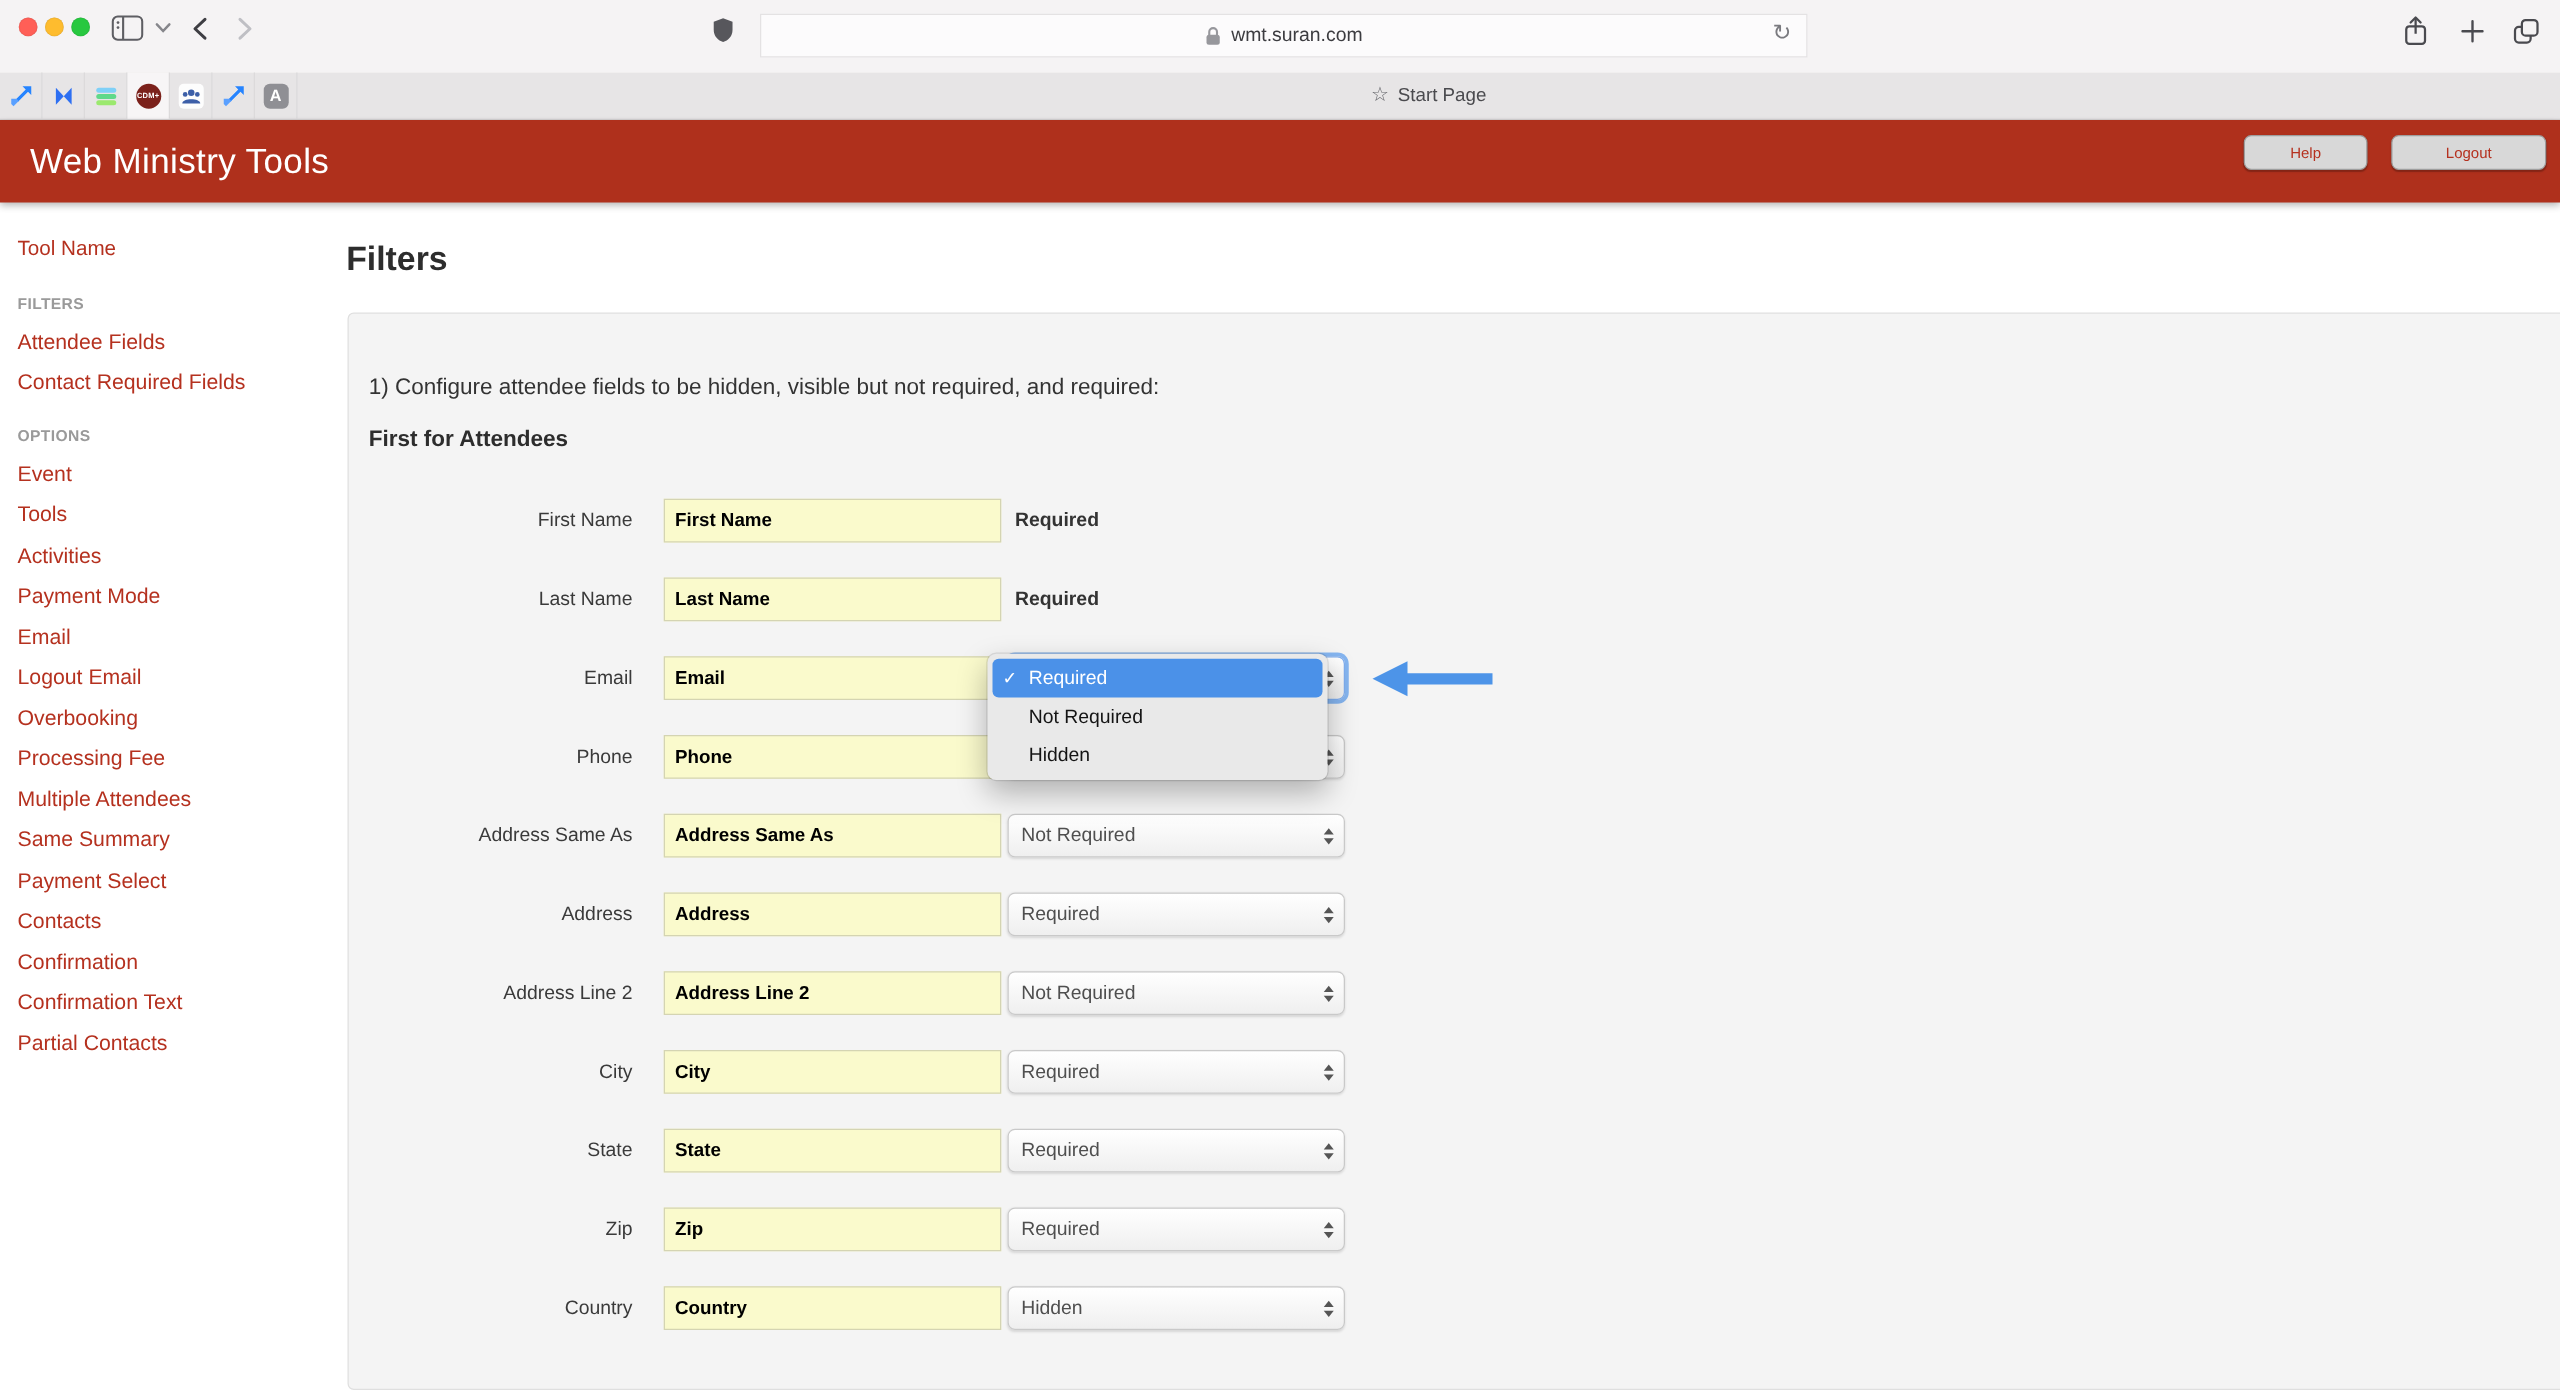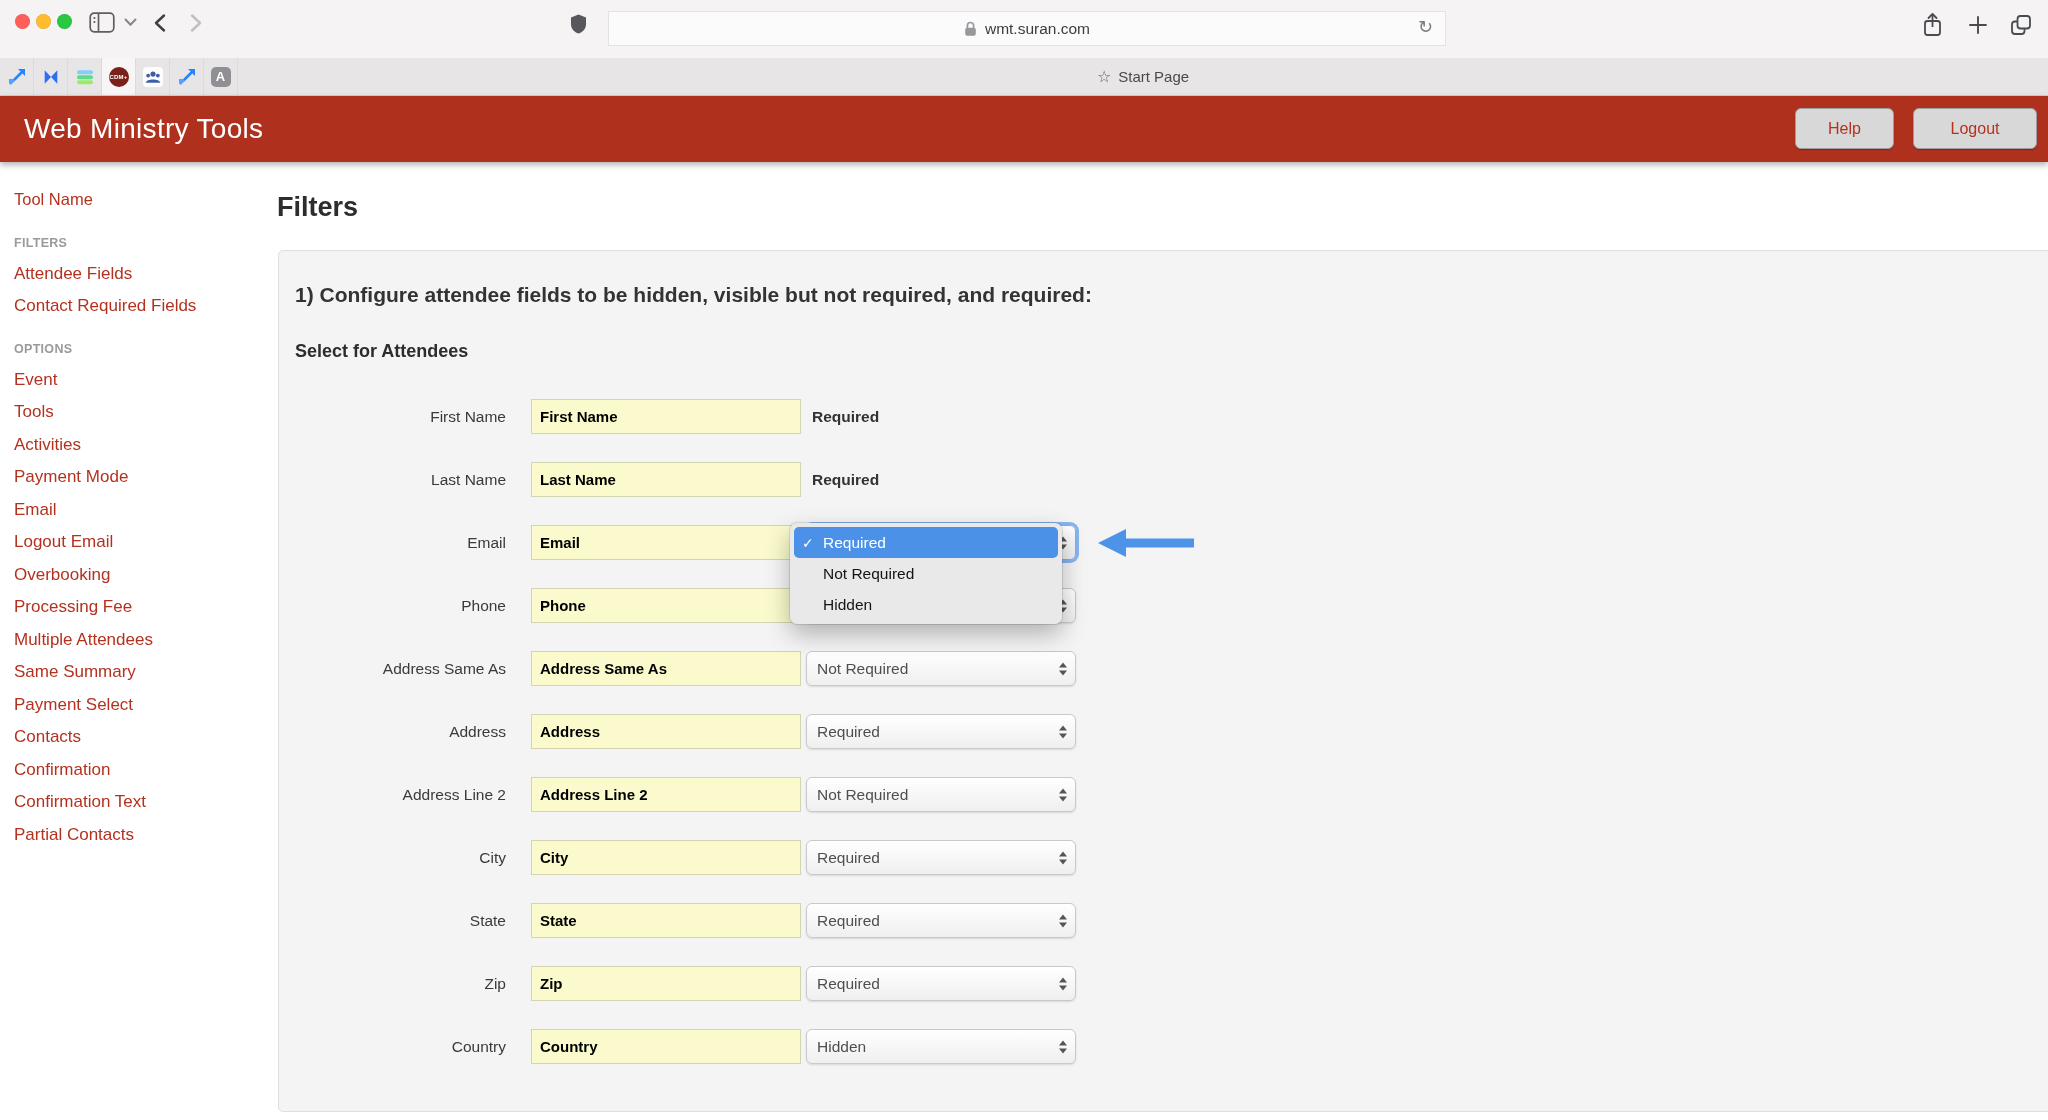--- a/index.html
+++ b/index.html
@@ -31,38 +31,38 @@
   .people-wrap { width:20px; height:20px; border-radius:4px; background:#FDFDFD; display:flex; align-items:center; justify-content:center; }
   .tab-title { position:absolute; left:238px; right:0; top:0; height:100%; display:flex;
                align-items:center; justify-content:center; gap:7px; color:#4A4A4E; font-size:15px; }
   .star { font-size:16px; color:#68686D; line-height:1; }
 
   
   .site-header { position:absolute; top:96px; left:0; width:2048px; height:66px; background:#AF301C;
                  box-shadow:0 3px 6px rgba(0,0,0,.30); z-index:5; }
   .site-title { position:absolute; left:24px; top:50%; transform:translateY(-50%); color:#fff;
                 font-size:28px; letter-spacing:.3px; }
-  .hdr-btn { position:absolute; top:12px; height:41px; background:#D8D8D8; border:1px solid #9E9E9E;
-             border-radius:6px; color:#B5311F; font-size:16px; font-family:inherit;
+  .hdr-btn { position:absolute; top:12px; height:28px; background:#D8D8D8; border:1px solid #9E9E9E;
+             border-radius:6px; color:#B5311F; font-size:12px; font-family:inherit;
              box-shadow:0 1px 1px rgba(0,0,0,.25); cursor:pointer; }
   .btn-help { left:1795px; width:99px; }
   .btn-logout { left:1913px; width:124px; }
 
   
   .sidebar { position:absolute; left:0; top:162px; width:260px; }
   .tool-name { margin:28px 0 0 14px; font-size:16.5px; color:#B5311F; cursor:pointer; }
   .side-heading { margin:27px 0 0 14px; font-size:12.5px; font-weight:bold; color:#9A9A9A; letter-spacing:.3px; }
   .side-item { margin:14.5px 0 0 14px; font-size:17px; line-height:18px; color:#B5311F; cursor:pointer; }
   .side-section .side-item:first-of-type { margin-top:19px; }
 
   
   .page-title { position:absolute; left:277px; top:192px; font-size:27px; font-weight:bold; color:#2D2D2D; }
   .panel { position:absolute; left:278px; top:250px; width:1790px; height:862px; background:#F4F4F4;
            border:1px solid #DFDFDF; border-radius:5px; }
-  .instruction { position:absolute; left:16px; top:32px; font-size:21px; color:#333;font-weight:bold; }
+  .instruction { position:absolute; left:16px; top:48px; font-size:18px; color:#333; }
   .section-title { position:absolute; left:16px; top:90px; font-size:18px; font-weight:bold; color:#2D2D2D; }
   .form-rows { position:absolute; left:0; top:148px; }
   .form-row { display:flex; align-items:center; height:35px; margin-bottom:28px; }
   .row-label { width:227px; text-align:right; font-size:15.5px; color:#3A3A3A; }
   .text-input { margin-left:25px; width:270px; height:35px; background:#FAFACC; border:1px solid #D4D4B2;
                 font-weight:bold; font-size:15px; color:#000; padding:0 8px; font-family:inherit; outline:none; }
   .status-text { margin-left:11px; font-weight:bold; font-size:15.5px; color:#333; }
   .select { position:relative; margin-left:5px; width:270px; height:35px; border:1px solid #C9C9C9;
             border-radius:6px; background:linear-gradient(#FFFFFF,#EFEFEF);
             box-shadow:0 1px 2px rgba(0,0,0,.12); display:flex; align-items:center;
@@ -236,21 +236,21 @@
         <div class="side-item">Confirmation Text</div>
         <div class="side-item">Partial Contacts</div>
       </div>
     </div>
 </div>
 
 <div class="page-title">Filters</div>
 
 <div class="panel">
   <div class="instruction">1) Configure attendee fields to be hidden, visible but not required, and required:</div>
-  <div class="section-title">Select for Attendees</div>
+  <div class="section-title">First for Attendees</div>
   <div class="form-rows">
   <div class="form-row">
     <div class="row-label">First Name</div>
     <input class="text-input" readonly="" value="First Name" style="">
 
     <div class="status-text">Required</div>
   </div>
 
   <div class="form-row">
     <div class="row-label">Last Name</div>

